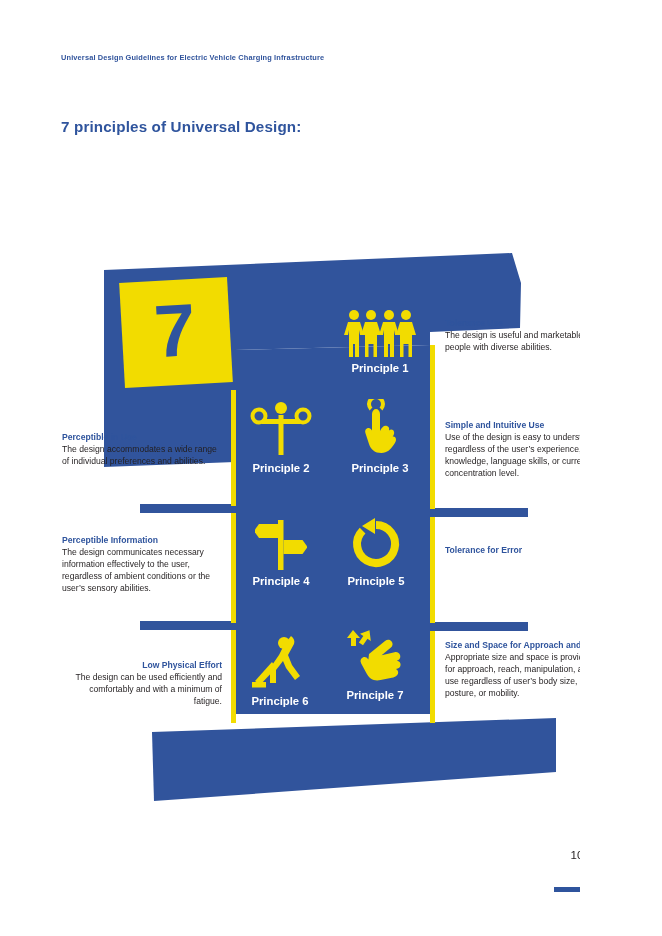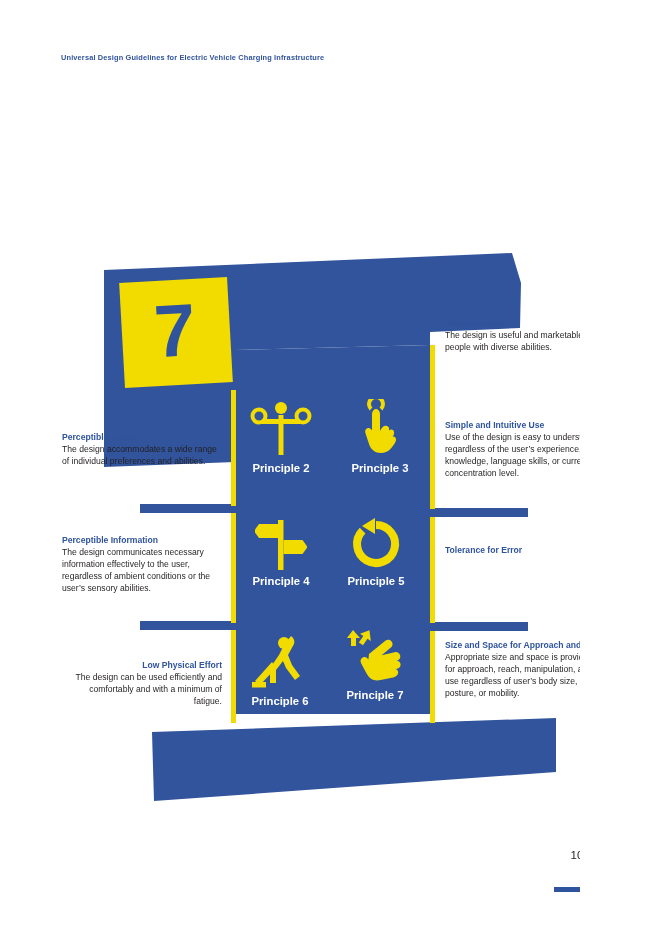--- a/index.html
+++ b/index.html
@@ -136,20 +136,21 @@
     font-size: 11.5px;
     color: #231F20;
   }
 </style>
 </head>
 <body>
 
 <div id="page">
 
   <div class="running-head">Universal Design Guidelines for Electric Vehicle Charging Infrastructure</div>
+  <div class="page-title">7 principles of Universal Design:</div>
 
   <div id="graphic">
 
     <svg class="shape-layer" viewBox="0 0 662 580">
 
       <polygon points="104,30 512,13 521,43 520,88 430,92 430,105 235,110 235,222 104,227" fill="#31549C"></polygon>
 
       <polygon points="235,110 430,105 430,474 235,474" fill="#31549C"></polygon>
 
       <polygon points="152,492 556,478 556,532 154,561" fill="#31549C"></polygon>
@@ -166,20 +167,35 @@
 
       <rect x="231" y="150" width="5" height="116" fill="#F2DC00"></rect>
       <rect x="231" y="273" width="5" height="110" fill="#F2DC00"></rect>
       <rect x="231" y="390" width="5" height="93" fill="#F2DC00"></rect>
     </svg>
 
     <div class="seven-tile">
       <span class="seven-num">7</span>
     </div>
 
+    <div class="principle" style="left:332px; top:55px;">
+      <div class="picto">
+        <svg width="72" height="48" viewBox="0 0 72 48" fill="#F2DC00">
+          <circle cx="10" cy="6" r="5"></circle>
+          <path d="M4 13h12l4 13h-4l-1 -5v27h-4v-13h-2v13h-4v-27l-1 5h-4z"></path>
+          <circle cx="27" cy="6" r="5"></circle>
+          <path d="M21 13h12l4 13h-4v22h-3.5v-13h-5v13h-3.5v-22h-4z"></path>
+          <circle cx="45" cy="6" r="5"></circle>
+          <path d="M39 13h12l4 13h-4l-1 -5v27h-4v-13h-2v13h-4v-27l-1 5h-4z"></path>
+          <circle cx="62" cy="6" r="5"></circle>
+          <path d="M56 13h12l4 13h-4v22h-3.5v-13h-5v13h-3.5v-22h-4z"></path>
+        </svg>
+      </div>
+      <div class="p-label">Principle 1</div>
+    </div>
 
     <div class="principle" style="left:233px; top:155px;">
       <div class="picto">
         <svg width="62" height="56" viewBox="0 0 62 56" fill="none" stroke="#F2DC00">
           <circle cx="31" cy="7" r="6" fill="#F2DC00" stroke="none"></circle>
           <rect x="28.5" y="14" width="5" height="40" fill="#F2DC00" stroke="none"></rect>
           <rect x="12" y="18" width="38" height="5" fill="#F2DC00" stroke="none"></rect>
           <circle cx="9" cy="15" r="6.5" stroke="#F2DC00" stroke-width="4" fill="none"></circle>
           <circle cx="53" cy="15" r="6.5" stroke="#F2DC00" stroke-width="4" fill="none"></circle>
         </svg>

